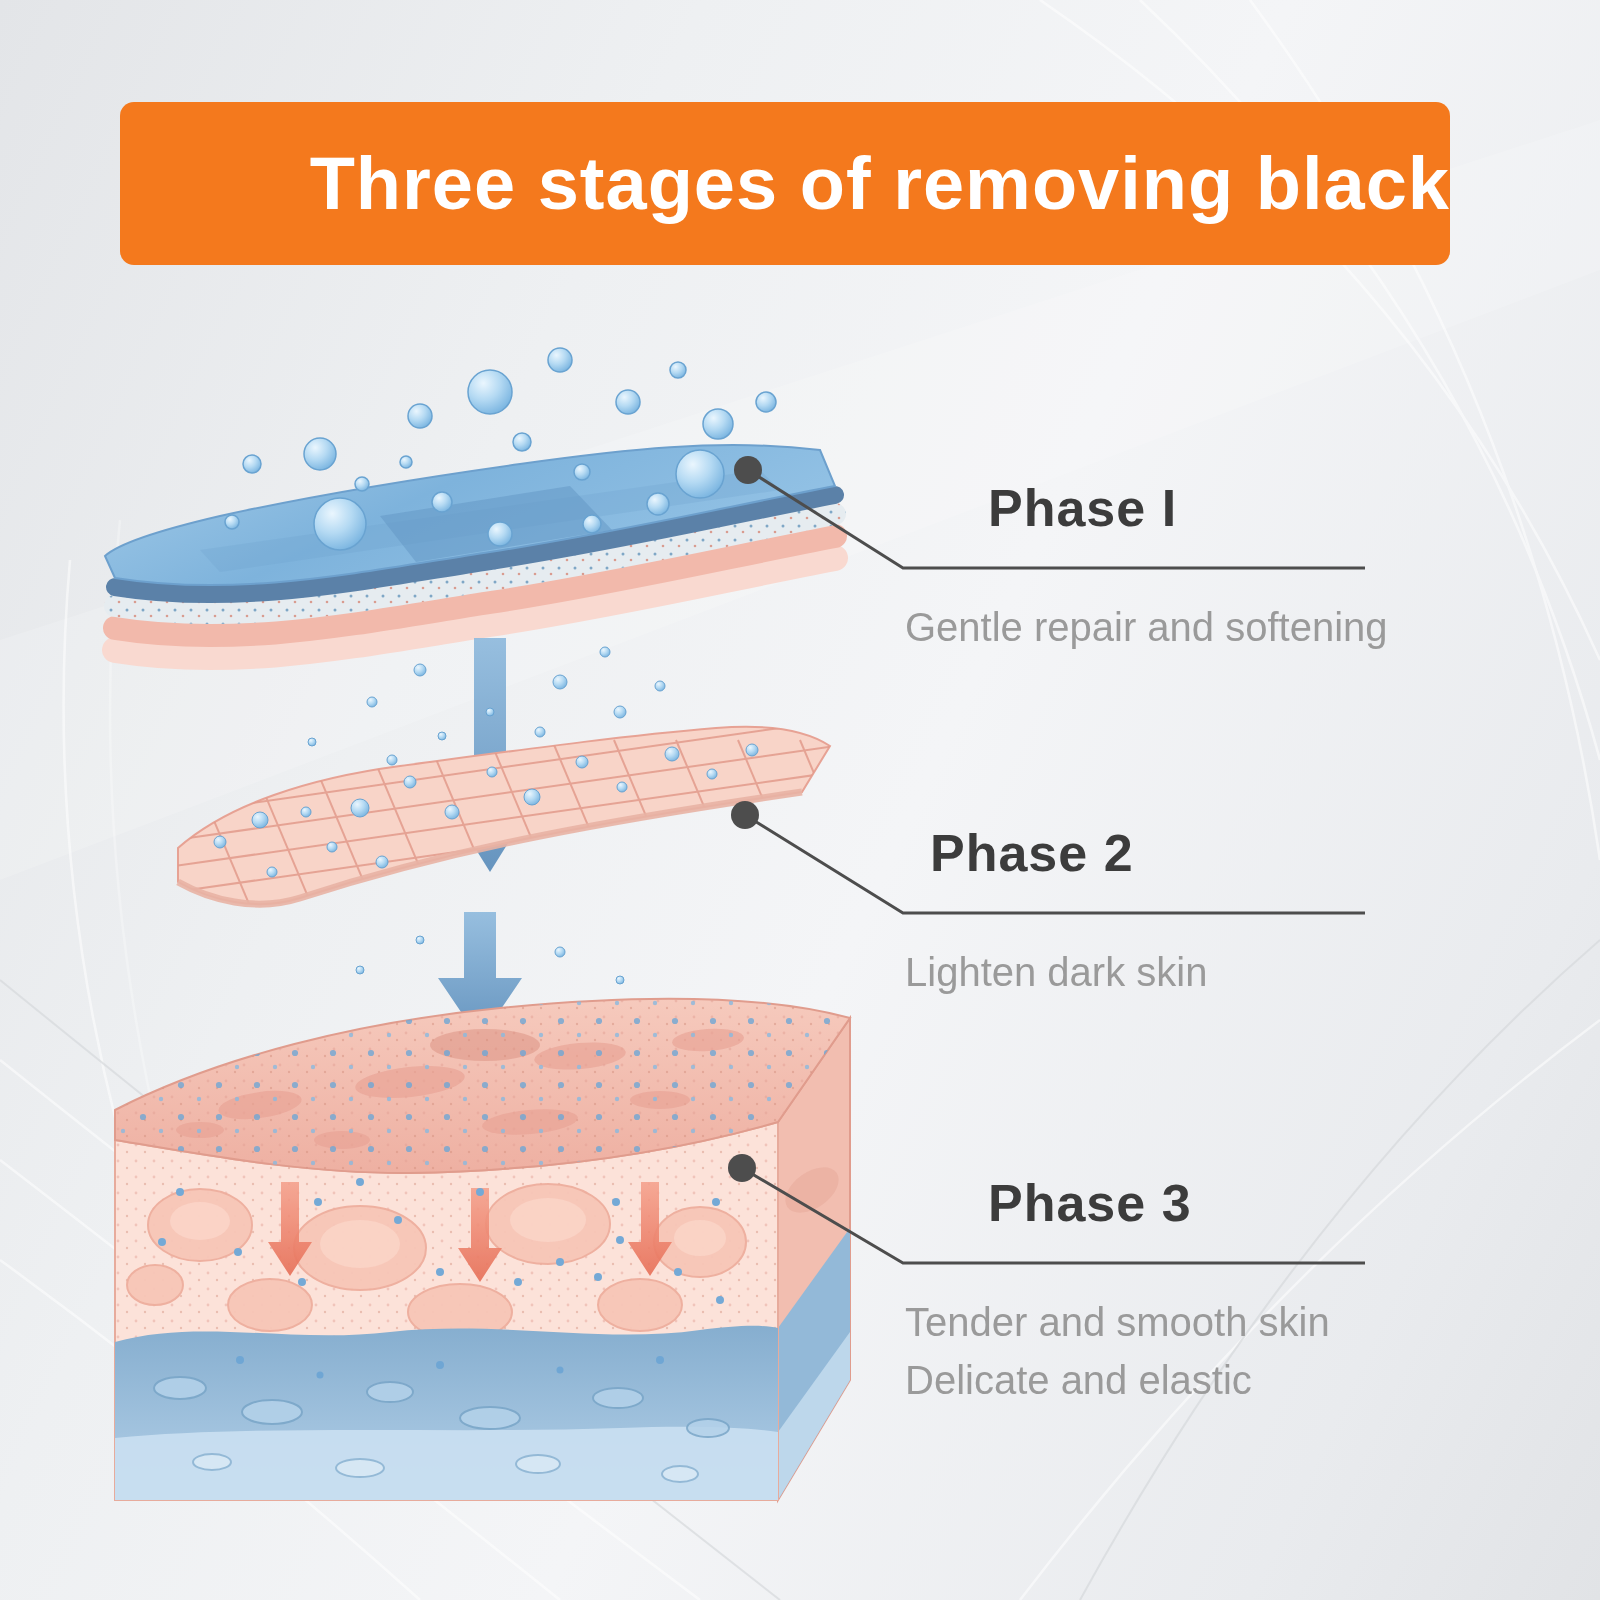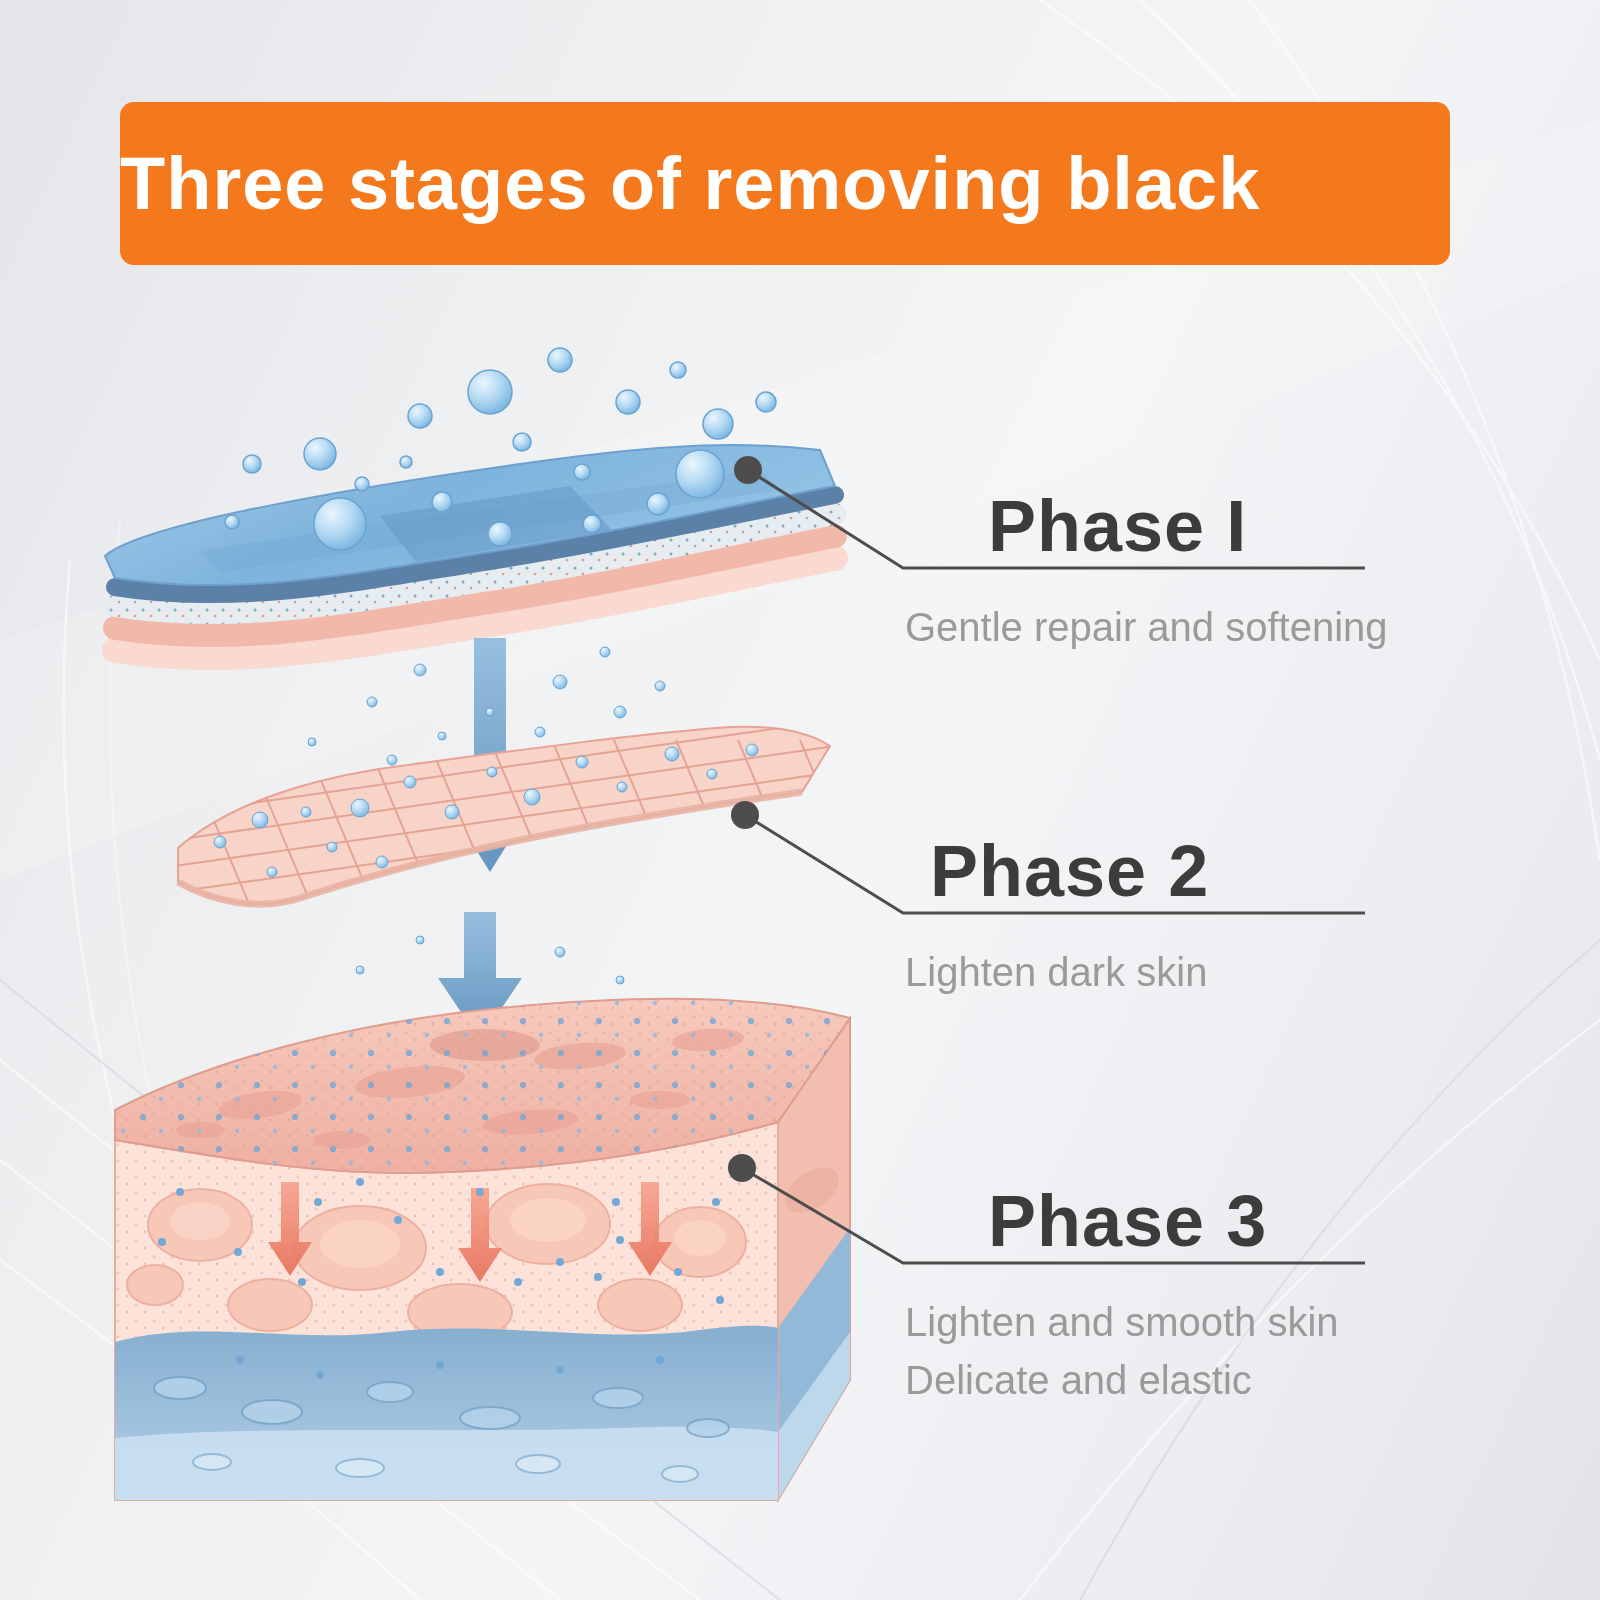--- a/index.html
+++ b/index.html
@@ -8,26 +8,26 @@
     position:relative;overflow:hidden;
     font-family:"Liberation Sans",sans-serif;
     background:linear-gradient(115deg,#e3e5e8 0%,#eef0f2 30%,#f4f5f7 55%,#e9ebee 85%,#e1e3e6 100%);
   }
   svg.bg{position:absolute;left:0;top:0;width:1600px;height:1600px;z-index:0}
   svg.illus{position:absolute;left:60px;top:340px;width:840px;height:1200px;z-index:1}
   svg.callouts{position:absolute;left:0;top:0;width:1600px;height:1600px;z-index:2;pointer-events:none}
   .banner{
     position:absolute;left:120px;top:102px;width:1330px;height:163px;
     background:#f4791d;border-radius:14px;z-index:3;
-    display:flex;align-items:center;justify-content:flex-start;
+    display:flex;align-items:center;justify-content:flex-end;
   }
   .banner span{font-weight:700;font-size:74px;color:#ffffff;letter-spacing:1px;white-space:nowrap}
   .phase-title{
-    position:absolute;z-index:3;font-weight:700;font-size:72px;line-height:1;
-    color:#3c3c3c;letter-spacing:1px;white-space:nowrap;margin-top:8px;
+    position:absolute;z-index:3;font-weight:700;font-size:52px;line-height:1;
+    color:#3c3c3c;letter-spacing:1px;white-space:nowrap;
   }
   .phase-desc{
     position:absolute;z-index:3;font-weight:400;font-size:40px;line-height:1.45;
     color:#9a9a9a;white-space:nowrap;
   }
   #p1t{left:988px;top:482px}
   #p2t{left:930px;top:827px}
   #p3t{left:988px;top:1177px}
   #p1d{left:905px;top:598px}
   #p2d{left:905px;top:943px}
@@ -325,15 +325,15 @@
   <div>Gentle repair and softening</div>
 </div>
 
 <div class="phase-title" id="p2t">Phase 2</div>
 <div class="phase-desc" id="p2d">
   <div>Lighten dark skin</div>
 </div>
 
 <div class="phase-title" id="p3t">Phase 3</div>
 <div class="phase-desc" id="p3d">
-  <div>Lighten and smooth skin</div>
+  <div>Tender and smooth skin</div>
   <div>Delicate and elastic</div>
 </div>
 
 </body></html>

